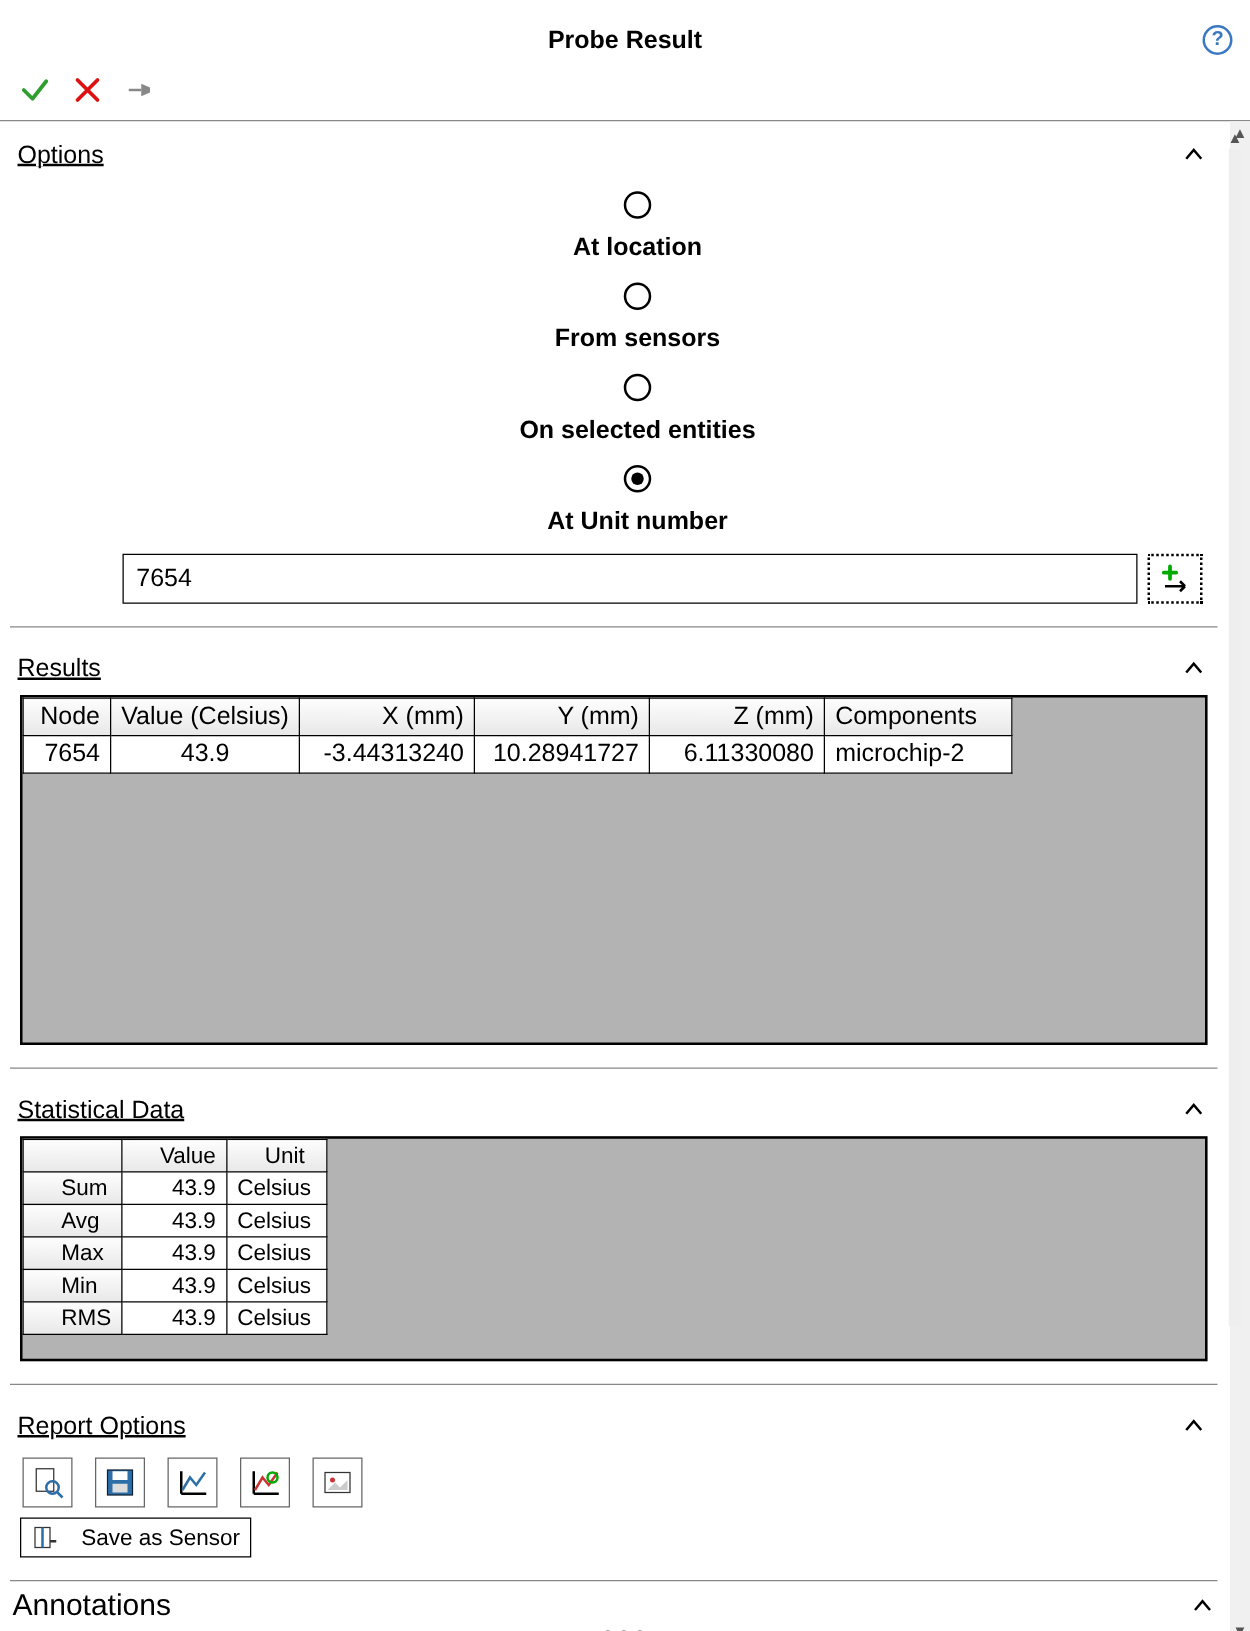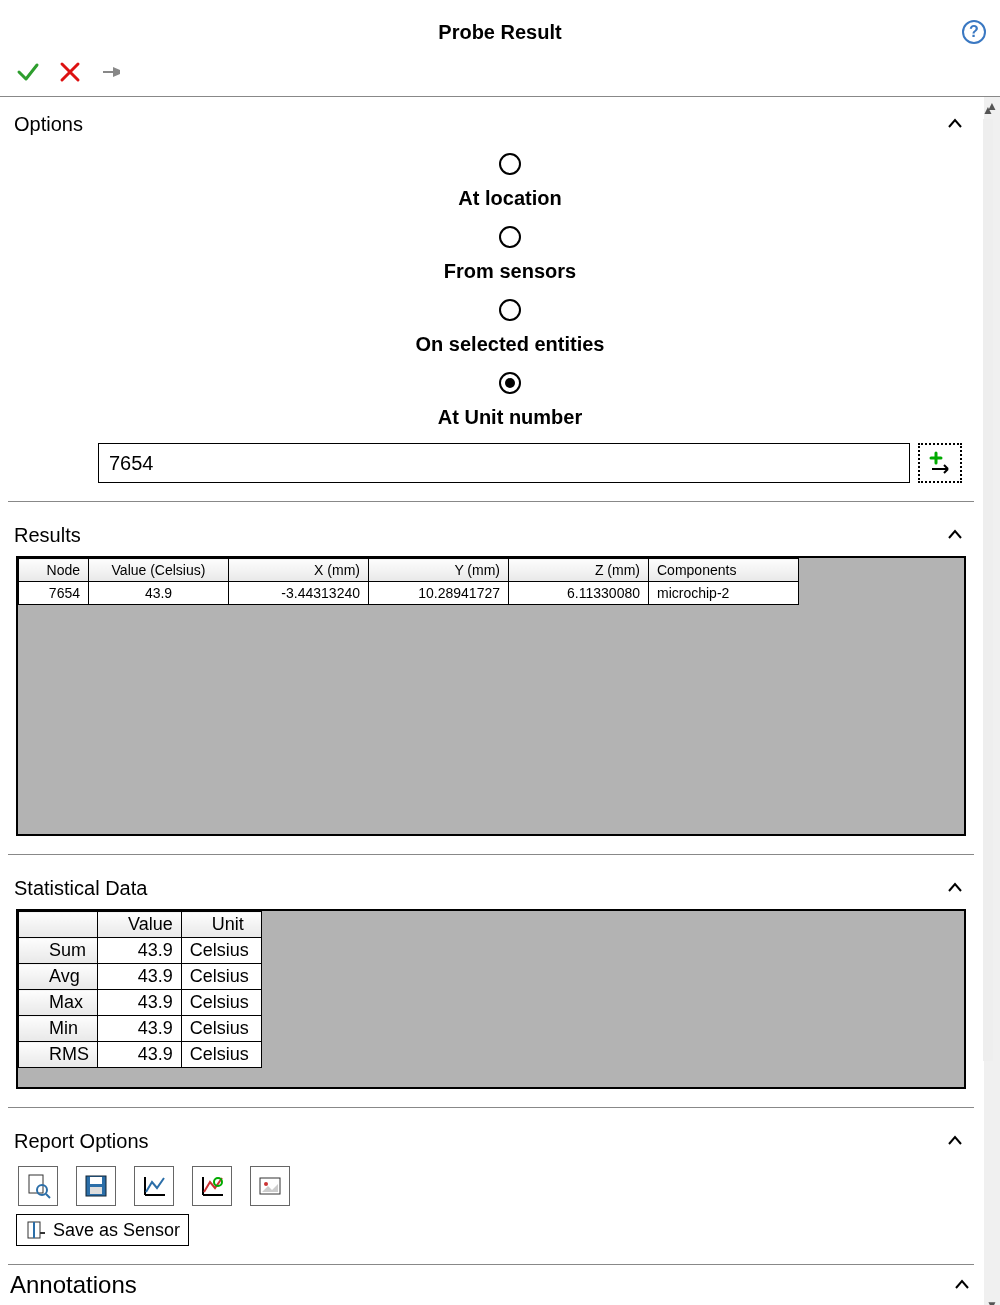--- a/index.html
+++ b/index.html
@@ -9,55 +9,55 @@
   .help-icon { position:absolute; right:14px; top:8px; width:24px; height:24px; border:2px solid #3a78c2; border-radius:50%; display:flex; align-items:center; justify-content:center; color:#3a78c2; font-weight:700; font-size:16px; cursor:pointer; }
   .toolbar { padding:6px 14px 10px 14px; display:flex; gap:14px; align-items:center; }
   .tb-btn { width:28px; height:28px; display:flex; align-items:center; justify-content:center; cursor:pointer; }
   .body-area { position:relative; border-top:1px solid #888; }
   .scrollpane { position:absolute; top:0; left:0; right:0; bottom:0; padding:0 8px 8px 8px; overflow:hidden; }
   .outer-scroll { position:absolute; top:0; right:0; width:16px; height:100%; display:flex; flex-direction:column; align-items:center; background:#f0f0f0; }
   .outer-scroll .arrow { font-size:12px; color:#555; cursor:pointer; padding:2px 0; }
   .outer-scroll .track { flex:1; }
   .content { padding-right:18px; }
   .section { padding:10px 4px 4px 4px; }
-  .section-head { display:flex; align-items:center; justify-content:space-between; font-size:20px; padding:4px 2px; cursor:pointer; }
+  .section-head { display:flex; align-items:center; justify-content:space-between; font-size:20px; padding:4px 2px; cursor:pointer;text-decoration:underline; }
   .section-head .chev { width:26px; height:26px; display:flex; align-items:center; justify-content:center; }
   .section hr, .divider { border:none; border-top:1px solid #888; margin:6px 0; }
   .radio-list { padding:4px 0 4px 38px; }
   .radio-row { display:flex; align-items:center; gap:12px; padding:8px 0; font-size:20px; font-weight:600; cursor:pointer;flex-direction:column; }
   .radio-outer { width:22px; height:22px; border:2px solid #000; border-radius:50%; display:flex; align-items:center; justify-content:center; flex:0 0 auto; }
   .radio-inner { width:10px; height:10px; border-radius:50%; background:#000; }
   .node-input-row { display:flex; align-items:stretch; gap:8px; padding:2px 8px 8px 86px; }
   .node-input { flex:1; height:40px; border:1px solid #000; padding:0 10px; font-size:20px; }
   .add-btn { width:44px; height:40px; border:2px dotted #000; display:flex; align-items:center; justify-content:center; cursor:pointer; background:#fff; position:relative; }
   .inner-scroll { position:absolute; top:4px; right:4px; width:16px; display:flex; flex-direction:column; align-items:center; }
   .inner-scroll .arrow { font-size:12px; color:#555; cursor:pointer; padding:2px 0; }
   .inner-scroll .track { flex:1; width:10px; background:#eee; }
   .grid-wrap { border:2px solid #000; background:#b3b3b3; margin:4px 4px 8px 4px; }
   .results-grid { height:280px; position:relative; }
   table.data { border-collapse:collapse; background:#fff; }
-  table.data th, table.data td { border:1px solid #000; padding:3px 8px; font-size:14px; white-space:nowrap; }
+  table.data th, table.data td { border:1px solid #000; padding:3px 8px; font-size:20px; white-space:nowrap; }
   table.data th { background:linear-gradient(#fdfdfd,#e8e8e8); font-weight:400; }
   table.data td { background:#fff; }
   .col-node  { width:70px;  text-align:right; }
   .col-val   { width:140px; text-align:center; }
   .col-x     { width:140px; text-align:right; }
   .col-y     { width:140px; text-align:right; }
   .col-z     { width:140px; text-align:right; }
   .col-comp  { width:150px; text-align:left; }
   .stats-grid { height:180px; }
   table.stats th, table.stats td { border:1px solid #000; padding:2px 8px; font-size:18px; }
   table.stats th { background:linear-gradient(#fdfdfd,#e8e8e8); font-weight:400;padding-left:30px; }
   .stat-label { width:60px; text-align:left; }
   .stat-val   { width:65px; text-align:right; }
   .stat-unit  { width:80px; text-align:left; }
   .report-row { display:flex; gap:18px; padding:8px 6px; }
   .report-btn { width:40px; height:40px; border:1px solid #666; background:#fff; display:flex; align-items:center; justify-content:center; cursor:pointer; }
   .tooltip-row { display:flex; align-items:center; padding:0 4px 8px 4px; }
-  .tooltip-box { border:1px solid #000; background:#fff; padding:4px 8px; font-size:18px; display:flex; align-items:center; gap:6px; }
+  .tooltip-box { border:1px solid #000; background:#fff; padding:4px 8px; font-size:18px; display:flex; align-items:center; gap:18px; }
   .cutoff-head { font-size:24px; padding:0 2px 4px 2px; display:flex; justify-content:space-between; align-items:center; }
   .resize-dots { position:absolute; left:50%; bottom:2px; transform:translateX(-50%); color:#aaa; font-size:10px; letter-spacing:2px; cursor:ns-resize; }
   svg { display:block; }
 </style>
 </head>
 <body>
 
 <div class="window">
   <div class="titlebar">
     <span>Probe Result</span>

